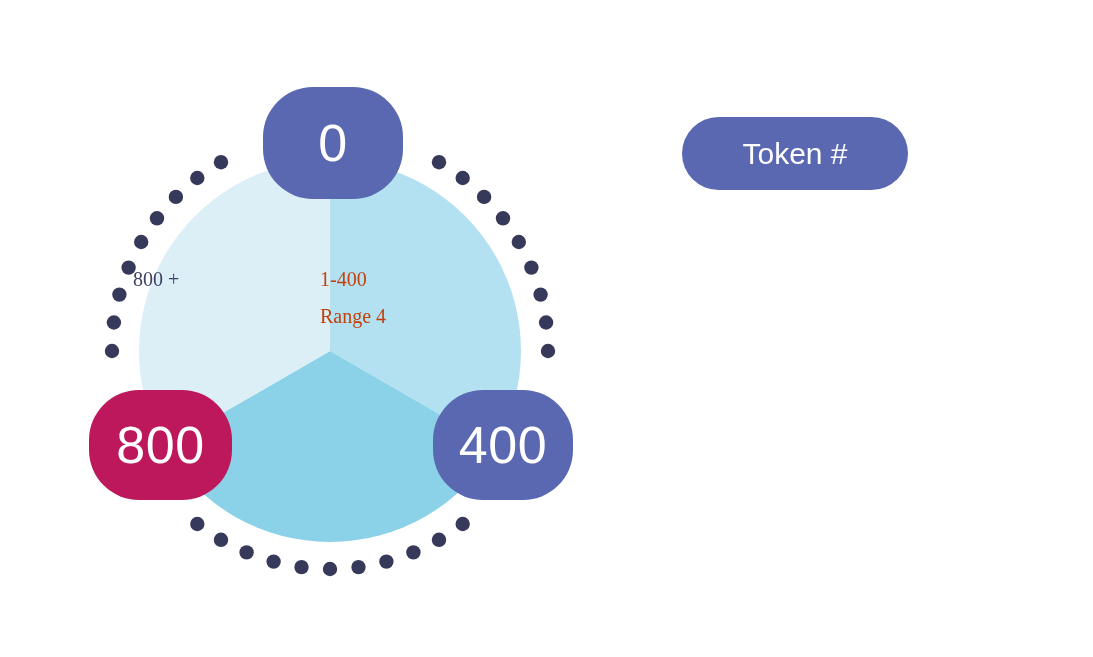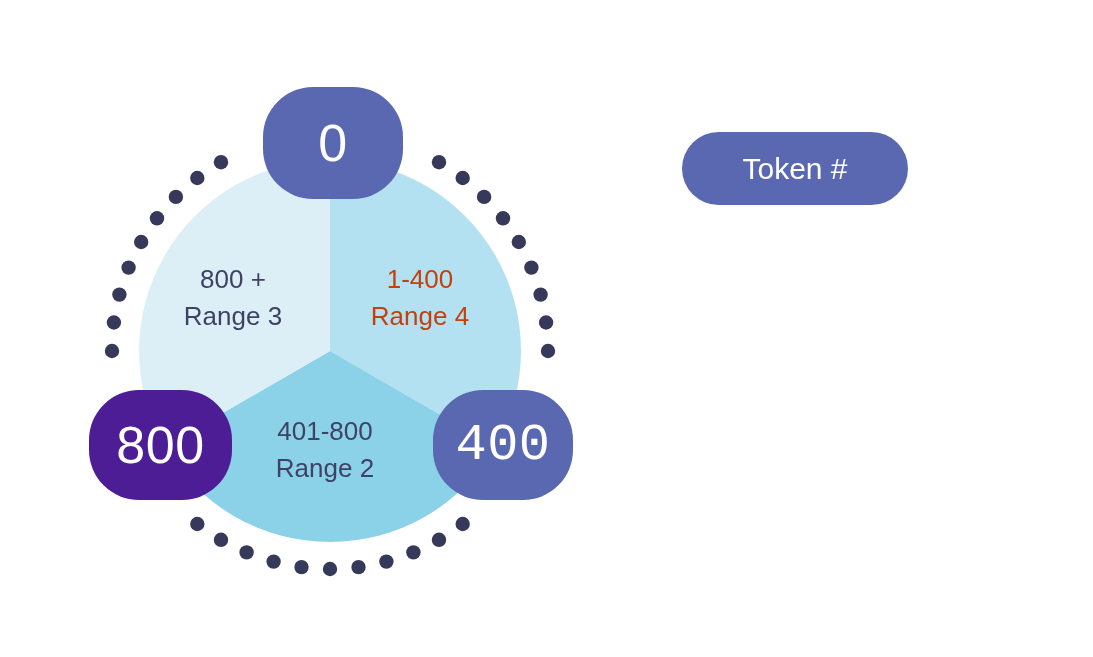--- a/index.html
+++ b/index.html
@@ -32,43 +32,43 @@
     font-weight: 400;
     border-radius: 50px;
     letter-spacing: 0.5px;
   }
   .b0   { left: 263px; top: 87px;  width: 140px; height: 112px; }
   .b800 { left: 89px;  top: 390px; width: 143px; height: 110px; }
   .b400 { left: 433px; top: 390px; width: 140px; height: 110px; }
   .seg-label {
     position: absolute;
     width: 200px;
-    text-align: center;
-    font-size: 26px;
+    text-align: left;
+    font-size: 20px;
     line-height: 37px;
     font-weight: 400;
+    font-family: Liberation Serif, serif;
   }
   .seg-label .line { display: block; }
   .s1 { left: 320px; top: 261px; }
   .s2 { left: 225px; top: 413px; }
   .s3 { left: 133px; top: 261px; }
   .pill {
     position: absolute;
     left: 682px;
     top: 117px;
     width: 226px;
     height: 73px;
     border-radius: 37px;
     display: flex;
     align-items: center;
     justify-content: center;
     color: #ffffff;
     font-size: 30px;
     font-weight: 400;
-    margin-top: 15px;
   }
 </style>
 </head>
 <body>
 
 <div class="canvas" style="background: rgb(255, 255, 255);">
 
   <svg id="chart-svg" class="chart" viewBox="0 0 1093 657">
     <g id="sectors">
         <path d="M330,351 L330.0,160.0 A191,191 0 0 1 495.4,446.5 Z" fill="#B4E1F1"></path>
@@ -104,37 +104,32 @@
         <circle cx="157.0" cy="218.3" r="7.2" fill="#37395B"></circle>
         <circle cx="175.9" cy="196.9" r="7.2" fill="#37395B"></circle>
         <circle cx="197.3" cy="178.0" r="7.2" fill="#37395B"></circle>
         <circle cx="221.0" cy="162.2" r="7.2" fill="#37395B"></circle>
       </g>
   </svg>
 
   <div class="badge b0" style="background: rgb(90, 104, 178); color: rgb(255, 255, 255);">
     <span>0</span>
   </div>
-  <div class="badge b800" style="background: #4c1d95; color: rgb(255, 255, 255);">
+  <div class="badge b800" style="background: #be185d; color: rgb(255, 255, 255);">
     <span>800</span>
   </div>
-  <div class="badge b400" style="background: rgb(90, 104, 178); color: rgb(255, 255, 255); font-family: Liberation Mono, monospace;">
+  <div class="badge b400" style="background: rgb(90, 104, 178); color: rgb(255, 255, 255);">
     <span>400</span>
   </div>
 
   <div class="seg-label s1" style="color: #c2410c;">
     <span class="line">1-400</span>
     <span class="line">Range 4</span>
   </div>
-  <div class="seg-label s2" style="color: rgb(62, 66, 102);">
-    <span class="line">401-800</span>
-    <span class="line">Range 2</span>
-  </div>
   <div class="seg-label s3" style="color: rgb(62, 66, 102);">
     <span class="line">800 +</span>
-    <span class="line">Range 3</span>
   </div>
 
   <div class="pill" style="background: rgb(90, 104, 178); color: rgb(255, 255, 255);">
     <span>Token #</span>
   </div>
 
 </div>
 
 </body></html>

